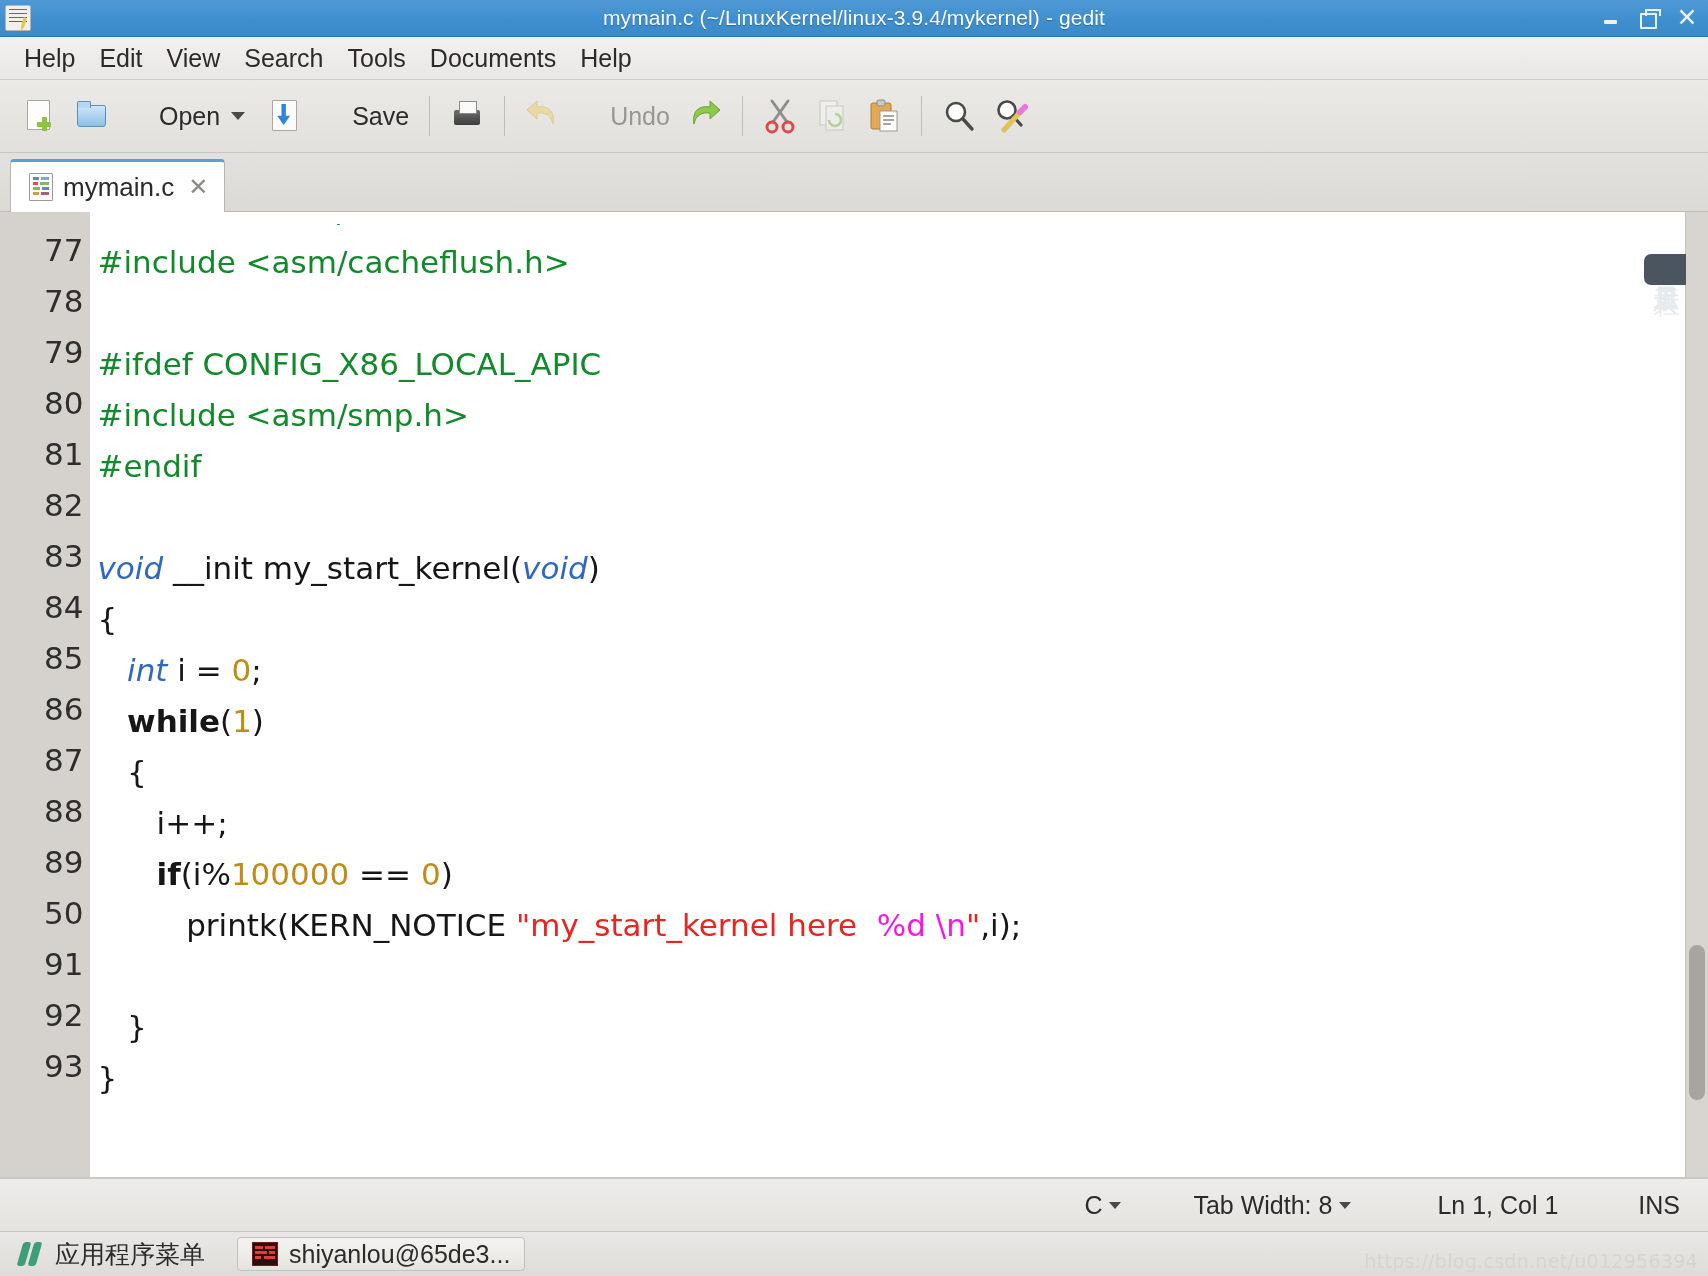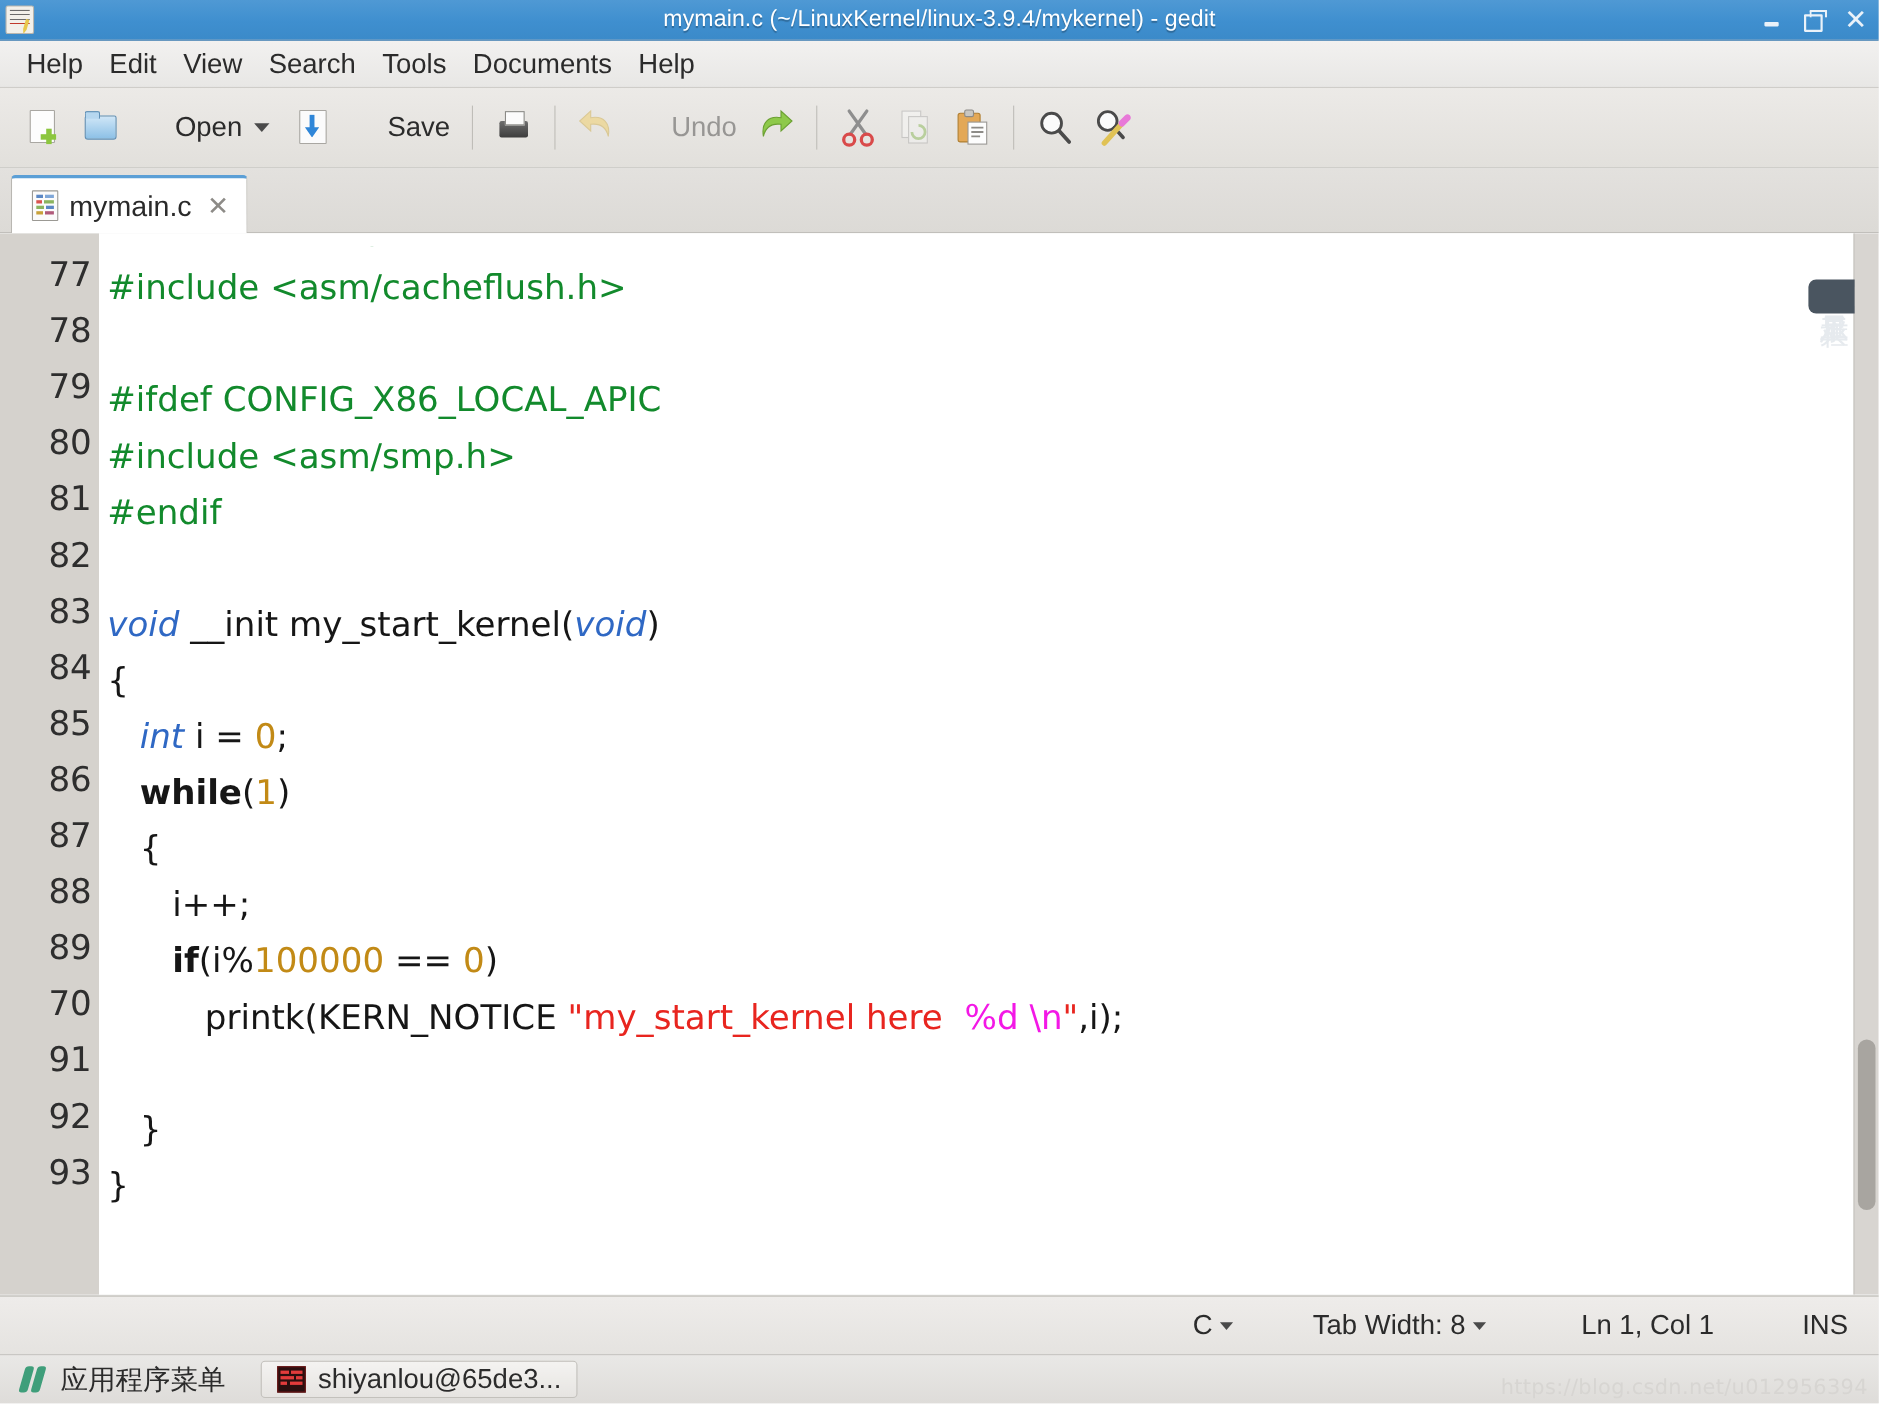--- a/index.html
+++ b/index.html
@@ -656,21 +656,21 @@
           <div class="line">80</div>
           <div class="line">81</div>
           <div class="line">82</div>
           <div class="line">83</div>
           <div class="line">84</div>
           <div class="line">85</div>
           <div class="line">86</div>
           <div class="line">87</div>
           <div class="line">88</div>
           <div class="line">89</div>
-          <div class="line">70</div>
+          <div class="line">50</div>
           <div class="line">91</div>
           <div class="line">92</div>
           <div class="line">93</div>
         </div>
     </div>
     <div class="code-area">
       <div class="lines-shift" id="code-lines">
           <div class="line"><span class="s-pre">#include &lt;asm/sections.h&gt;</span></div>
           <div class="line"><span class="s-pre">#include &lt;asm/cacheflush.h&gt;</span></div>
           <div class="line">&nbsp;</div>

